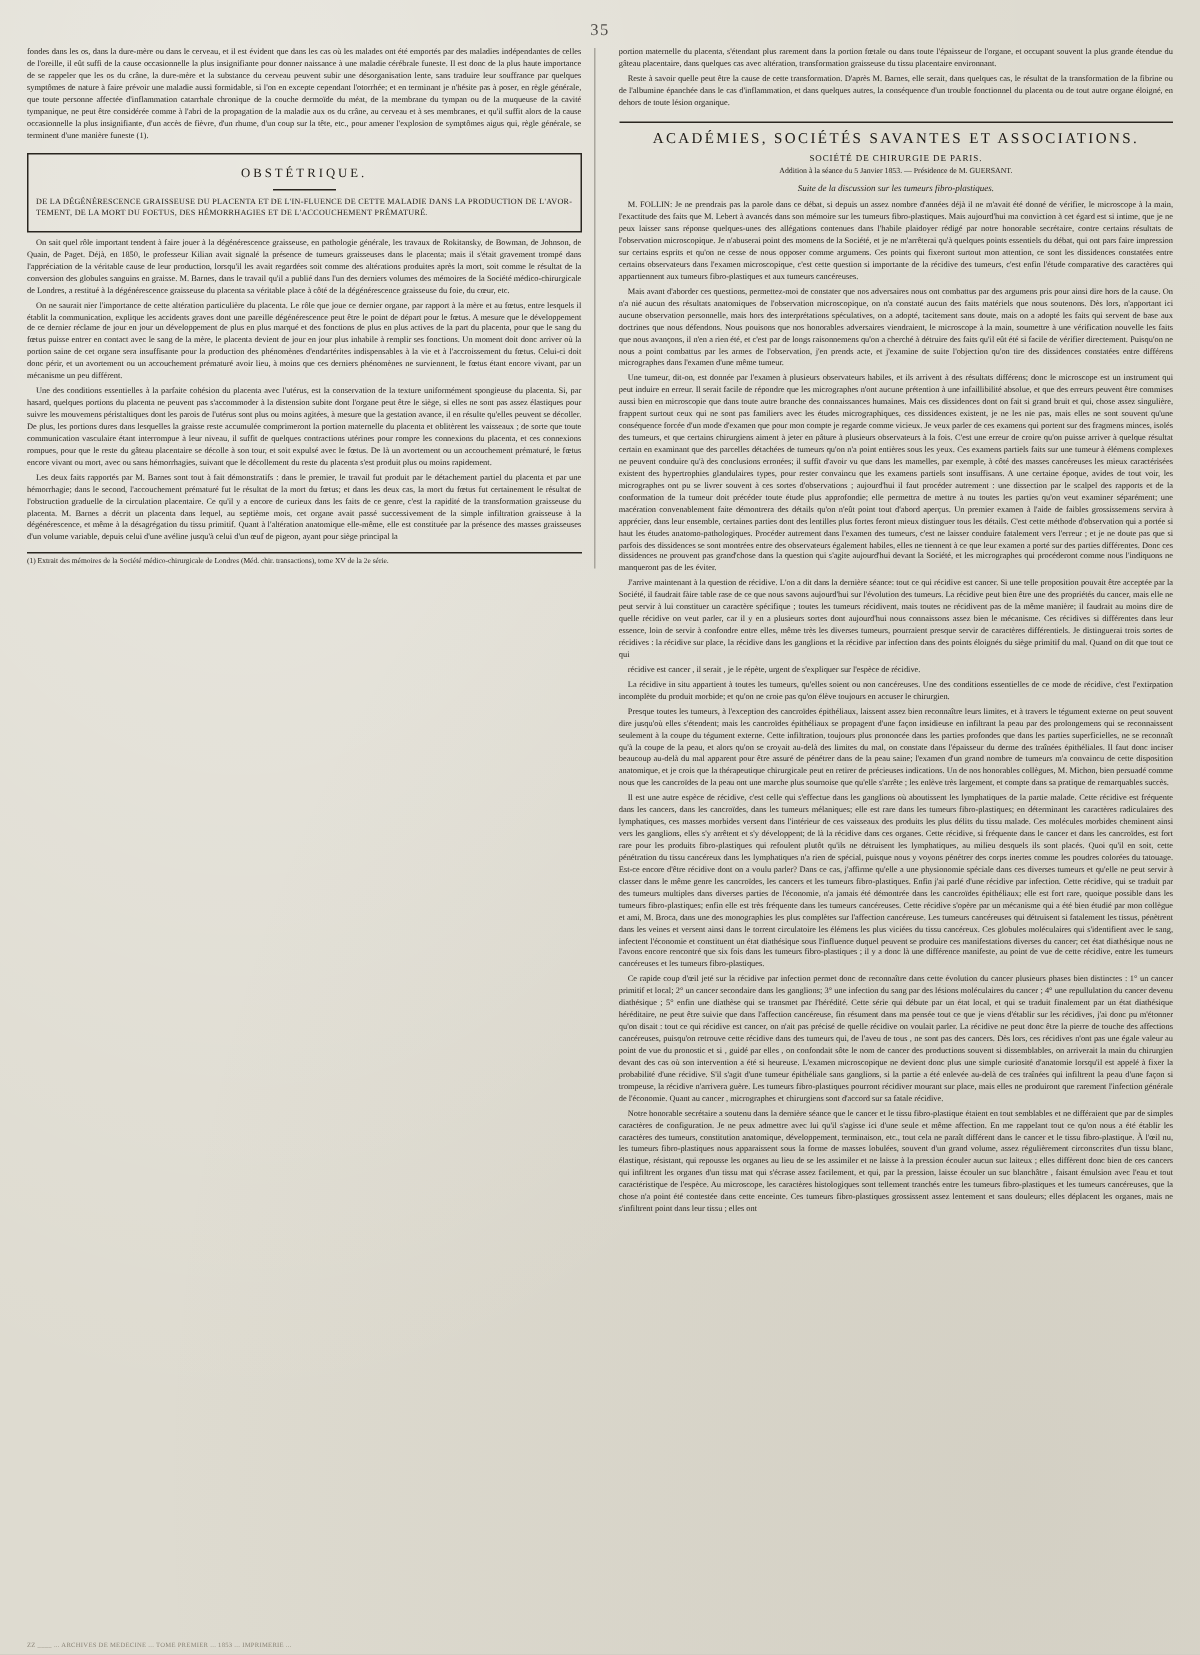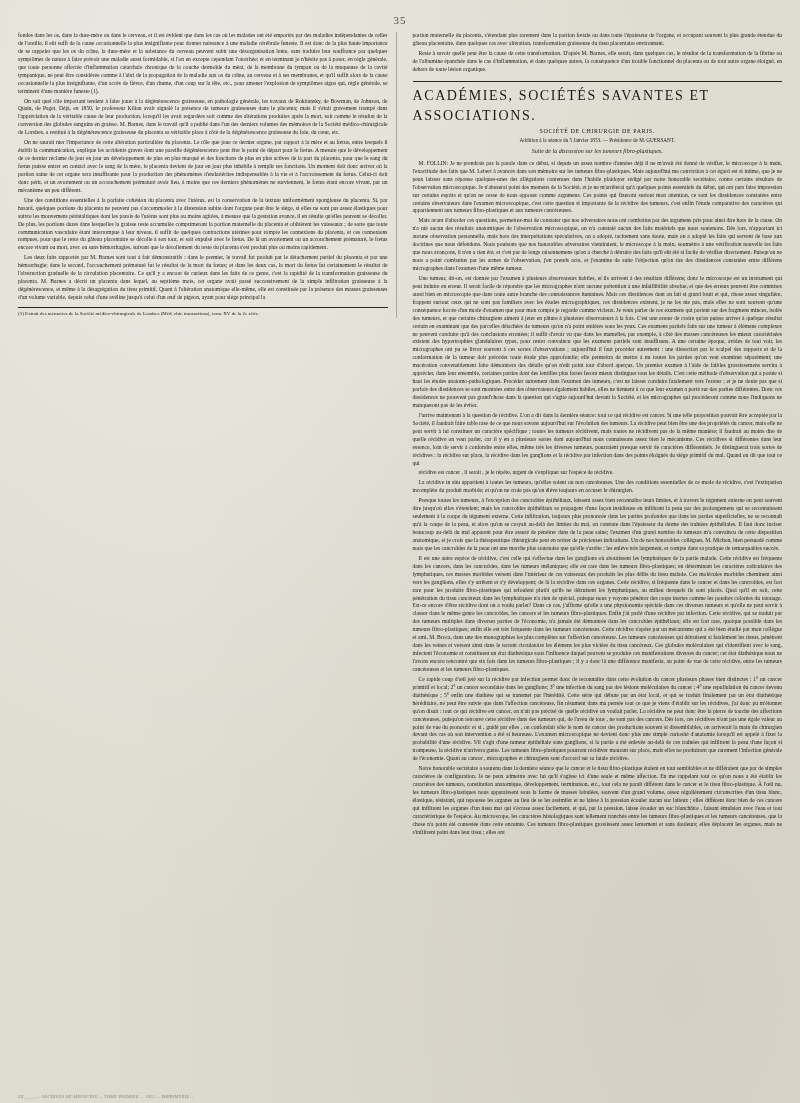--- a/index.html
+++ b/index.html
@@ -58,22 +58,22 @@
     font-variant:small-caps;
   }
   .box-sub{
     font-size:5.4px;
     text-align:justify;
     font-variant:small-caps;
     letter-spacing:0.2px;
     margin:0 0 2px 0;
   }
   .sec-head{
-    text-align:left;
-    font-size:14px;
+    text-align:center;
+    font-size:10px;
     letter-spacing:1.6px;
     font-variant:small-caps;
     margin:7px 0 2px 0;
     border-top:1px solid #2a2620;
     padding-top:4px;
   }
   .sec-sub{
     text-align:center;
     font-size:6px;
     font-variant:small-caps;
@@ -114,20 +114,25 @@
 <body>
 
 <div class="page">
   <div class="folio">35</div>
 
   <div class="cols">
 
     <div class="col left">
       <p class="noind">fondes dans les os, dans la dure-mère ou dans le cerveau, et il est évident que dans les cas où les malades ont été emportés par des maladies indépendantes de celles de l'oreille, il eût suffi de la cause occasionnelle la plus insignifiante pour donner naissance à une maladie cérébrale funeste. Il est donc de la plus haute importance de se rappeler que les os du crâne, la dure-mère et la substance du cerveau peuvent subir une désorganisation lente, sans traduire leur souffrance par quelques symptômes de nature à faire prévoir une maladie aussi formidable, si l'on en excepte cependant l'otorrhée; et en terminant je n'hésite pas à poser, en règle générale, que toute personne affectée d'inflammation catarrhale chronique de la couche dermoïde du méat, de la membrane du tympan ou de la muqueuse de la cavité tympanique, ne peut être considérée comme à l'abri de la propagation de la maladie aux os du crâne, au cerveau et à ses membranes, et qu'il suffit alors de la cause occasionnelle la plus insignifiante, d'un accès de fièvre, d'un rhume, d'un coup sur la tête, etc., pour amener l'explosion de symptômes aigus qui, règle générale, se terminent d'une manière funeste (1).</p>
 
+      <div class="box">
+        <div class="box-title">OBSTÉTRIQUE.</div>
+        <div class="rule-short"></div>
+        <div class="box-sub">DE LA DÉGÉNÉRESCENCE GRAISSEUSE DU PLACENTA ET DE L'IN-FLUENCE DE CETTE MALADIE DANS LA PRODUCTION DE L'AVOR-TEMENT, DE LA MORT DU FOETUS, DES HÉMORRHAGIES ET DE L'ACCOUCHEMENT PRÉMATURÉ.</div>
+      </div>
 
       <p>On sait quel rôle important tendent à faire jouer à la dégénérescence graisseuse, en pathologie générale, les travaux de Rokitansky, de Bowman, de Johnson, de Quain, de Paget. Déjà, en 1850, le professeur Kilian avait signalé la présence de tumeurs graisseuses dans le placenta; mais il s'était gravement trompé dans l'appréciation de la véritable cause de leur production, lorsqu'il les avait regardées soit comme des altérations produites après la mort, soit comme le résultat de la conversion des globules sanguins en graisse. M. Barnes, dans le travail qu'il a publié dans l'un des derniers volumes des mémoires de la Société médico-chirurgicale de Londres, a restitué à la dégénérescence graisseuse du placenta sa véritable place à côté de la dégénérescence graisseuse du foie, du cœur, etc.</p>
       <p>On ne saurait nier l'importance de cette altération particulière du placenta. Le rôle que joue ce dernier organe, par rapport à la mère et au fœtus, entre lesquels il établit la communication, explique les accidents graves dont une pareille dégénérescence peut être le point de départ pour le fœtus. A mesure que le développement de ce dernier réclame de jour en jour un développement de plus en plus marqué et des fonctions de plus en plus actives de la part du placenta, pour que le sang du fœtus puisse entrer en contact avec le sang de la mère, le placenta devient de jour en jour plus inhabile à remplir ses fonctions. Un moment doit donc arriver où la portion saine de cet organe sera insuffisante pour la production des phénomènes d'endartérites indispensables à la vie et à l'accroissement du fœtus. Celui-ci doit donc périr, et un avortement ou un accouchement prématuré avoir lieu, à moins que ces derniers phénomènes ne surviennent, le fœtus étant encore vivant, par un mécanisme un peu différent.</p>
       <p>Une des conditions essentielles à la parfaite cohésion du placenta avec l'utérus, est la conservation de la texture uniformément spongieuse du placenta. Si, par hasard, quelques portions du placenta ne peuvent pas s'accommoder à la distension subite dont l'organe peut être le siège, si elles ne sont pas assez élastiques pour suivre les mouvemens péristaltiques dont les parois de l'utérus sont plus ou moins agitées, à mesure que la gestation avance, il en résulte qu'elles peuvent se décoller. De plus, les portions dures dans lesquelles la graisse reste accumulée comprimeront la portion maternelle du placenta et oblitèrent les vaisseaux ; de sorte que toute communication vasculaire étant interrompue à leur niveau, il suffit de quelques contractions utérines pour rompre les connexions du placenta, et ces connexions rompues, pour que le reste du gâteau placentaire se décolle à son tour, et soit expulsé avec le fœtus. De là un avortement ou un accouchement prématuré, le fœtus encore vivant ou mort, avec ou sans hémorrhagies, suivant que le décollement du reste du placenta s'est produit plus ou moins rapidement.</p>
       <p>Les deux faits rapportés par M. Barnes sont tout à fait démonstratifs : dans le premier, le travail fut produit par le détachement partiel du placenta et par une hémorrhagie; dans le second, l'accouchement prématuré fut le résultat de la mort du fœtus; et dans les deux cas, la mort du fœtus fut certainement le résultat de l'obstruction graduelle de la circulation placentaire. Ce qu'il y a encore de curieux dans les faits de ce genre, c'est la rapidité de la transformation graisseuse du placenta. M. Barnes a décrit un placenta dans lequel, au septième mois, cet organe avait passé successivement de la simple infiltration graisseuse à la dégénérescence, et même à la désagrégation du tissu primitif. Quant à l'altération anatomique elle-même, elle est constituée par la présence des masses graisseuses d'un volume variable, depuis celui d'une avéline jusqu'à celui d'un œuf de pigeon, ayant pour siège principal la</p>
 
       <div class="footnote">(1) Extrait des mémoires de la Société médico-chirurgicale de Londres (Méd. chir. transactions), tome XV de la 2e série.</div>
     </div>
 
     <div class="col">

